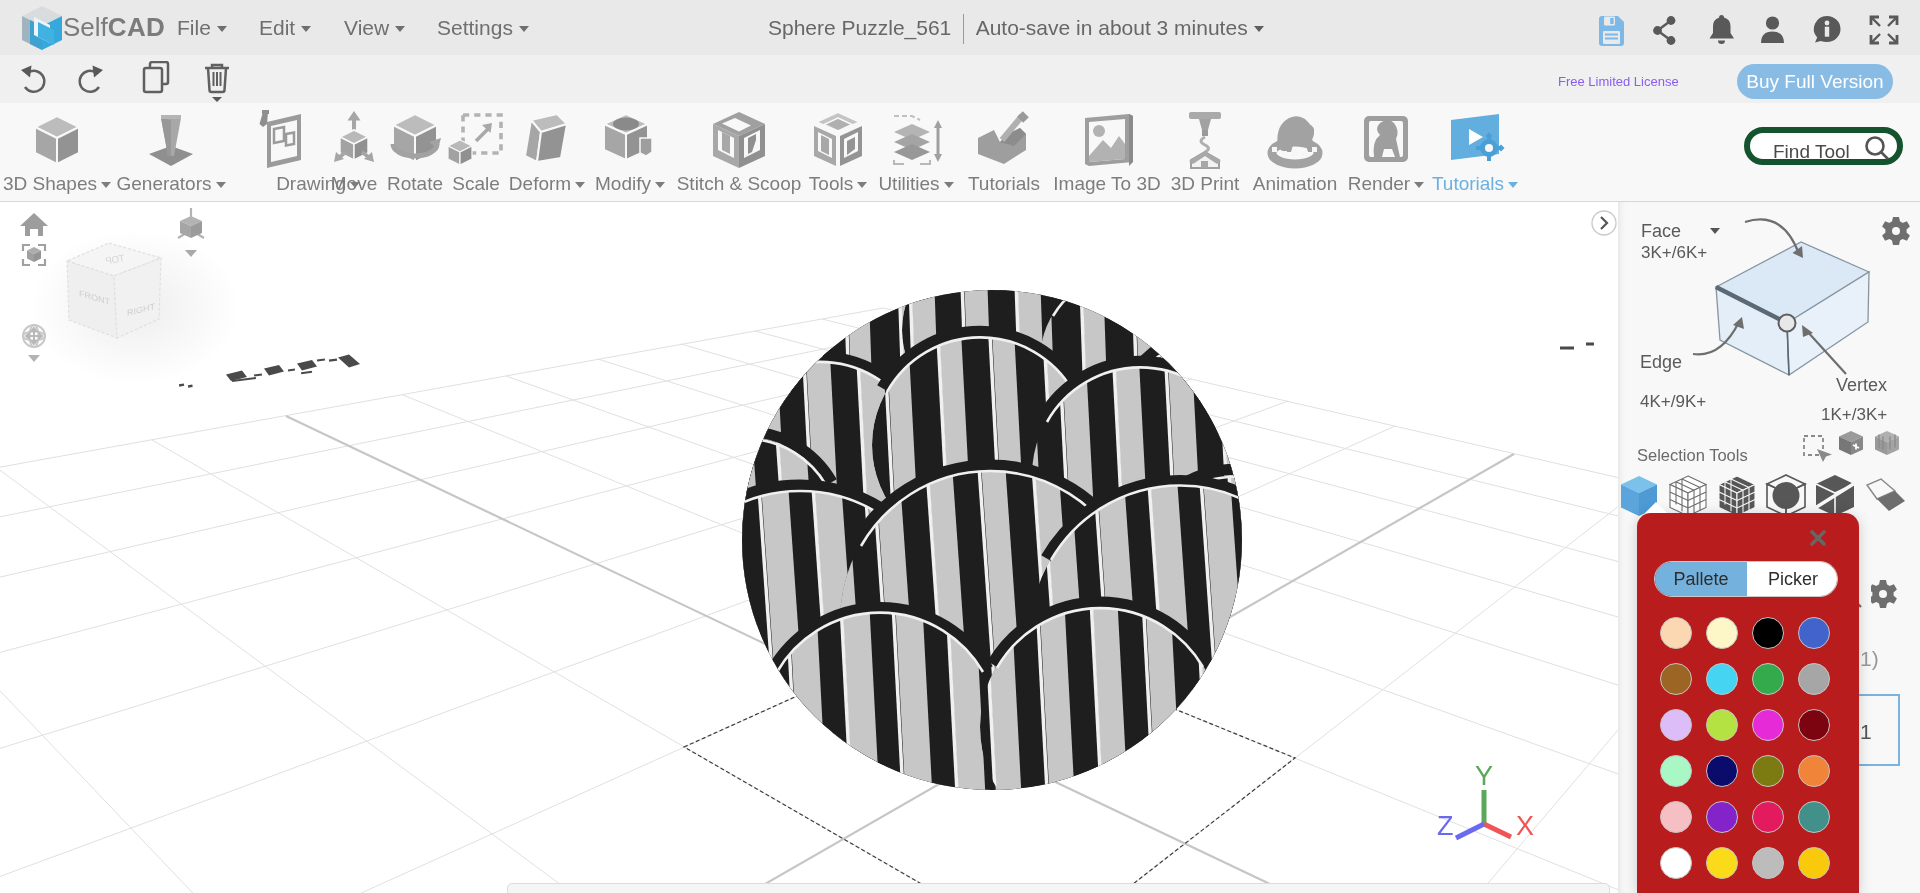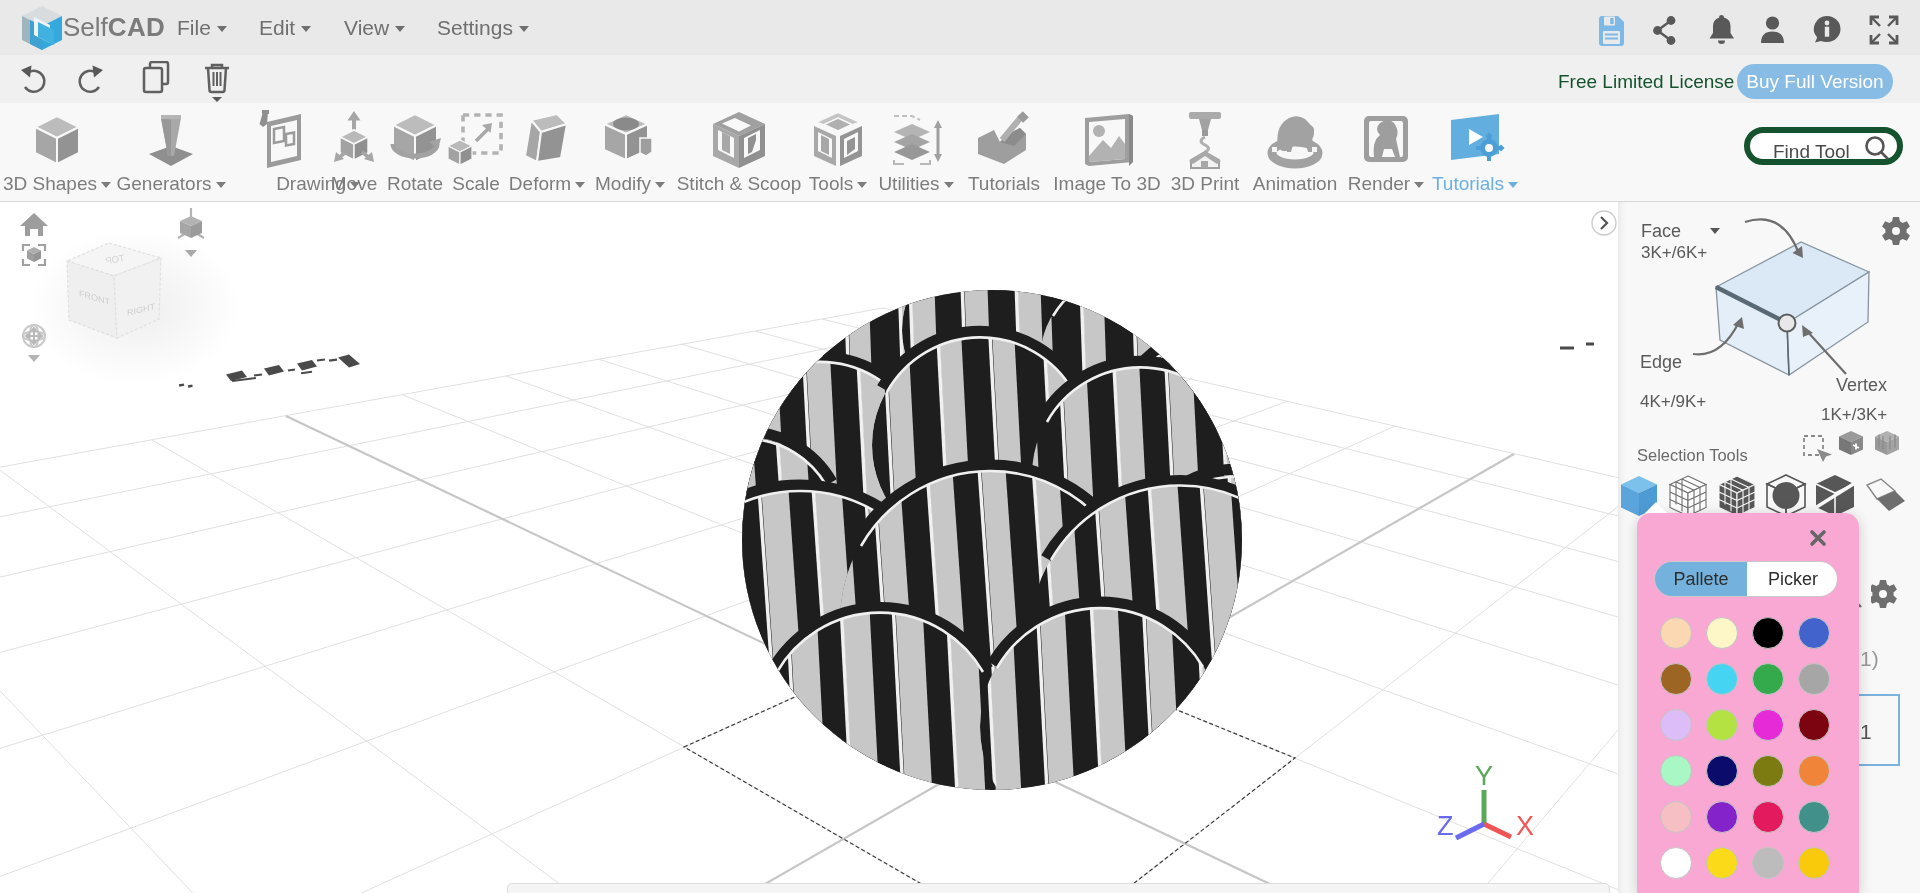--- a/index.html
+++ b/index.html
@@ -10,23 +10,23 @@
 #rpanel{position:absolute;left:1618px;top:202px;width:310px;height:691px;background:#f8f8f8;box-shadow:inset 6px 0 8px -6px rgba(0,0,0,.12)}
 .menu{position:absolute;top:0;height:55px;line-height:55px;color:#6f6f6f;font-size:21px}
 .caret{display:inline-block;width:0;height:0;border-left:5px solid transparent;border-right:5px solid transparent;border-top:6px solid #6f6f6f;margin-left:6px;vertical-align:middle}
 .caret.small{border-left-width:5px;border-right-width:5px;border-top-width:6px}
 #title{position:absolute;left:768px;top:0;height:55px;line-height:55px;color:#676767;font-size:21px}
 .tlabel{position:absolute;width:160px;text-align:center;color:#7d7d7d;font-size:19px;white-space:nowrap}
 .tlabel .caret{border-top-color:#7d7d7d;margin-left:4px;border-left-width:5px;border-right-width:5px;border-top-width:6px}
 .ticon{position:absolute;width:60px;height:60px}
 #findtool{position:absolute;left:1744px;top:24px;width:159px;height:38px;border:6px solid #14532d;border-radius:20px;background:#fff;color:#4a4a4a;font-size:19px;line-height:37px;padding-left:23px}
 #buyfull{position:absolute;left:1737px;top:9px;width:156px;height:35px;border-radius:18px;background:#88bce4;color:#fff;font-size:19px;text-align:center;line-height:35px}
-#freelic{position:absolute;left:1558px;top:9px;height:35px;line-height:35px;color:#14532d;font-size:19px}
+#freelic{position:absolute;left:1558px;top:9px;height:35px;line-height:35px;color:#8b5cf6;font-size:13px}
 .rp-txt{position:absolute;color:#5a5a5a;font-size:17px;white-space:nowrap}
-#popup{position:absolute;left:1637px;top:513px;width:222px;height:380px;background:#f9a8d4;border-radius:14px 14px 0 0;box-shadow:0 2px 14px rgba(0,0,0,.18)}
+#popup{position:absolute;left:1637px;top:513px;width:222px;height:380px;background:#b91c1c;border-radius:14px 14px 0 0;box-shadow:0 2px 14px rgba(0,0,0,.18)}
 #popup:before{content:"";position:absolute;left:8px;top:-11px;width:0;height:0;border-left:11px solid transparent;border-right:11px solid transparent;border-bottom:11px solid #fff}
 #tabs{position:absolute;left:17px;top:48px;width:184px;height:36px;border-radius:18px;overflow:hidden;border:1px solid #c9c9c9;font-size:18px;color:#2d2d2d}
 #tab-pal{position:absolute;left:0;top:0;width:92px;height:36px;background:#74b2dd;text-align:center;line-height:35px}
 #tab-pick{position:absolute;left:92px;top:0;width:92px;height:36px;background:#fff;text-align:center;line-height:35px}
 .sw{position:absolute;width:32px;height:32px;border-radius:50%}
 #bottombar{position:absolute;left:507px;top:883px;width:1103px;height:12px;background:#f5f5f5;border:1px solid #ddd;border-radius:5px 5px 0 0}
 .cubeshadow{position:absolute;left:20px;top:20px;width:230px;height:170px;background:radial-gradient(ellipse at center,rgba(0,0,0,.07) 0%,rgba(0,0,0,0) 65%)}
 </style></head>
 <body>
 <div id="bar1">
@@ -36,20 +36,21 @@
 <polygon points="42,11 22,21 22,45 42,35" fill="#35a8dc"></polygon>
 <polygon points="22,21 22,45 10,39 10,15" fill="#2b9fd4" opacity=".85"></polygon>
 <polygon points="14,12 30,20 30,38 14,30" fill="#eef4f7"></polygon>
 <polygon points="18,17 34,25 34,40 18,32" fill="#41b1e2"></polygon>
 </svg>
 <span style="position:absolute;left:63px;top:0;height:55px;line-height:55px;font-size:26px;color:#7b7b7b">Self<span style="font-weight:bold;letter-spacing:.3px">CAD</span></span>
 <span class="menu" style="left:177px">File<span class="caret"></span></span>
 <span class="menu" style="left:259px">Edit<span class="caret"></span></span>
 <span class="menu" style="left:344px">View<span class="caret"></span></span>
 <span class="menu" style="left:437px">Settings<span class="caret"></span></span>
+<span id="title">Sphere Puzzle_561&nbsp;&nbsp;<span style="display:inline-block;width:1px;height:30px;background:#9a9a9a;vertical-align:middle"></span>&nbsp;&nbsp;Auto-save in about 3 minutes<span class="caret" style="border-top-color:#5f5f5f"></span></span>
 <svg width="330" height="34" viewBox="0 0 330 34" style="position:absolute;left:1597px;top:15px" fill="#595959">
 <g fill="#7db9e8">
         <path d="M2,4 q0-3 3-3 h16 l6,6 v21 q0,3 -3,3 h-19 q-3,0 -3-3 Z"></path>
       </g>
 <rect x="7" y="1.5" width="11" height="9" rx="1" fill="#e9e9e9"></rect>
       <rect x="13.2" y="3" width="3.4" height="6" fill="#7db9e8"></rect>
 <rect x="6" y="16" width="17" height="13" rx="1" fill="#e9e9e9"></rect>
       <rect x="8" y="18.5" width="13" height="2" fill="#7db9e8"></rect>
       <rect x="8" y="22.5" width="13" height="2" fill="#7db9e8"></rect>
 <g transform="translate(56,1)">

